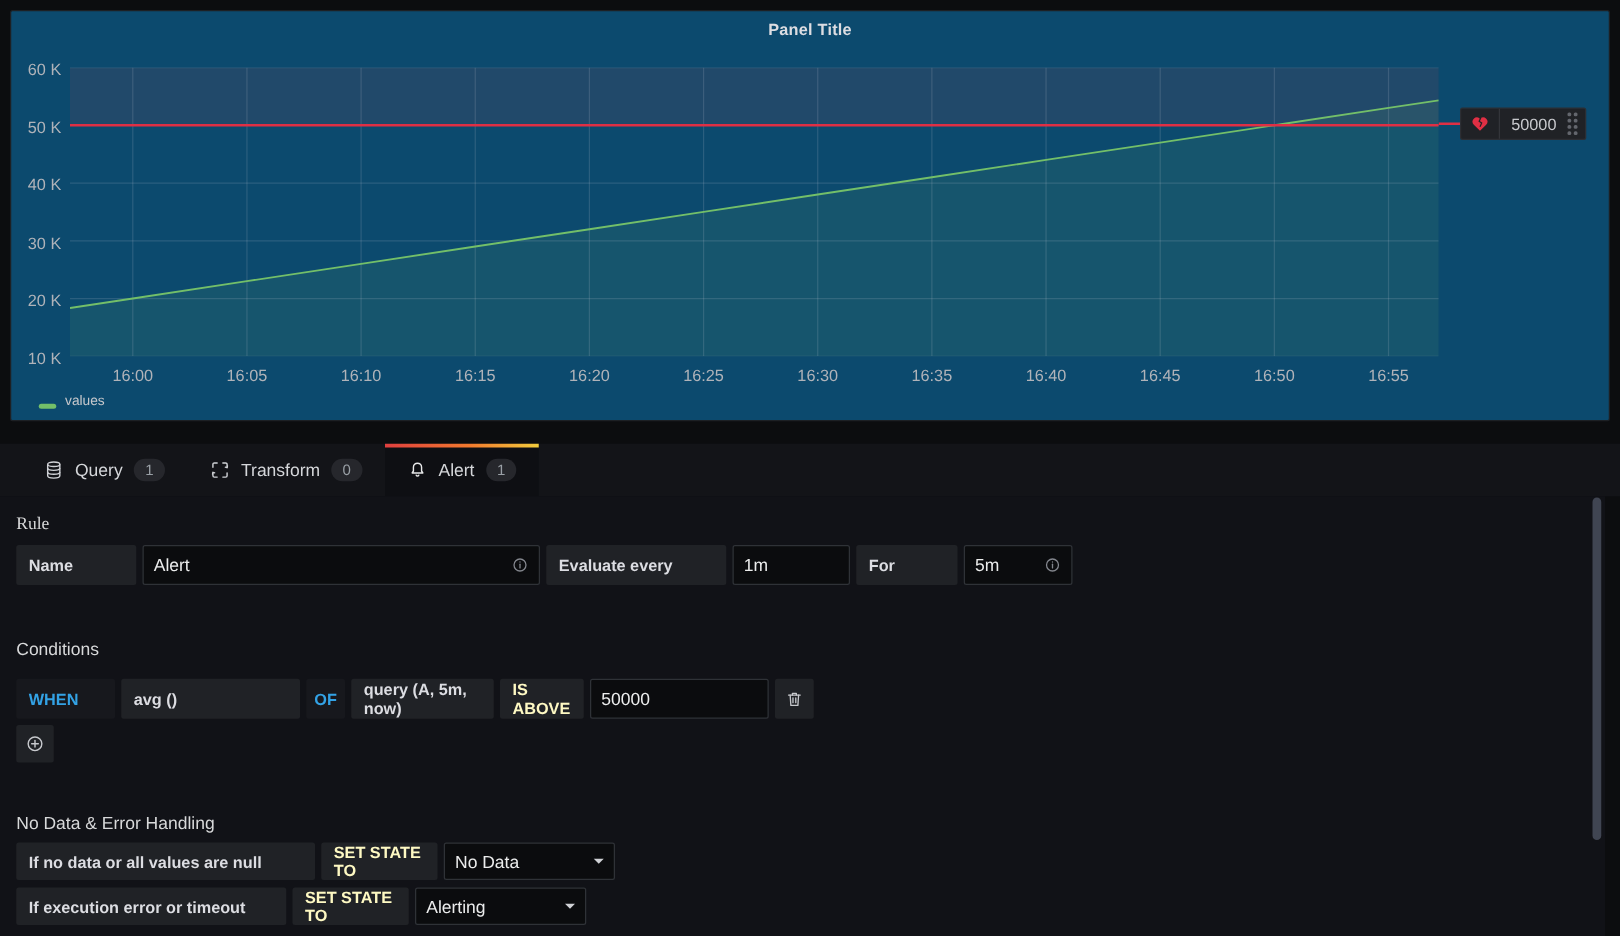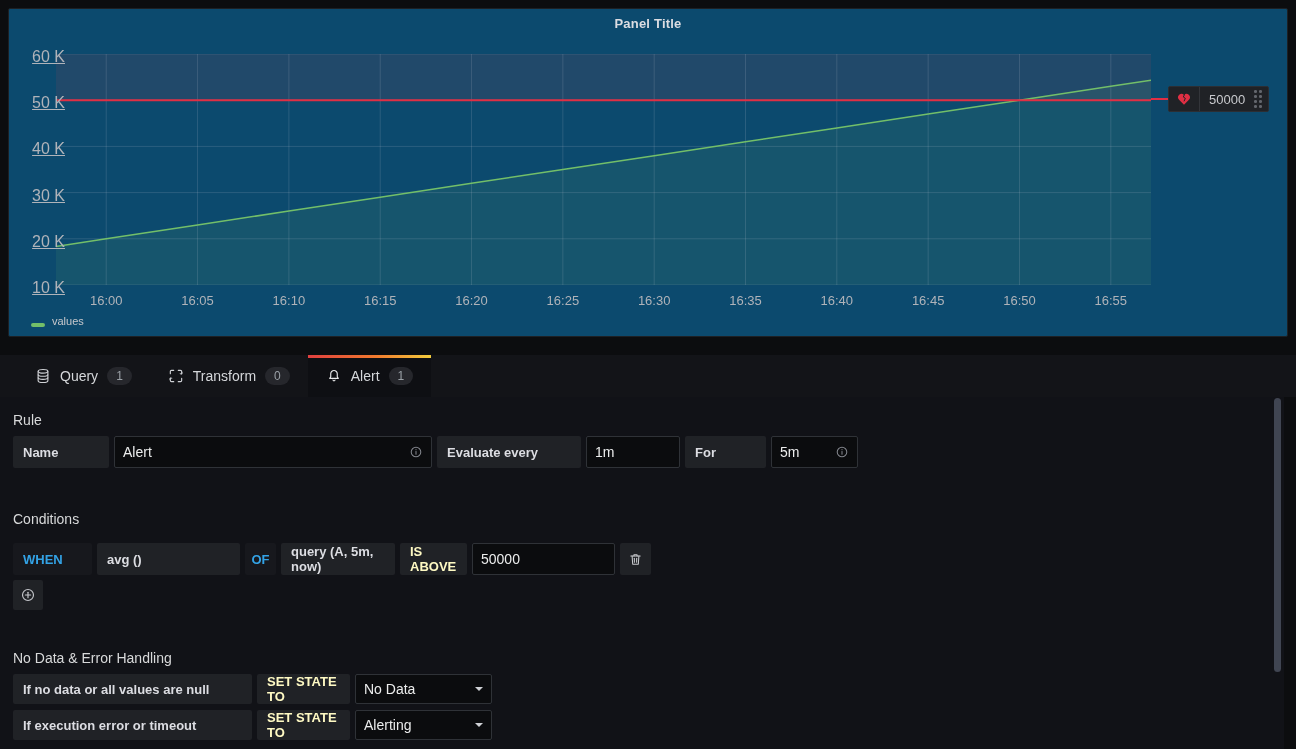--- a/index.html
+++ b/index.html
@@ -4,21 +4,21 @@
 <style>
   * { margin:0; padding:0; box-sizing:border-box; }
   html,body { width:1296px; height:749px; background:#0c0d0f; font-family:"Liberation Sans",sans-serif; overflow:hidden; position:relative; }
 
   
   .chart-panel { position:absolute; left:8px; top:8px; width:1280px; height:329px; background:#0c4a6e; border:1px solid #1d2024; border-radius:2px; }
   .panel-title { text-align:center; padding-top:7px; font-size:13px; font-weight:bold; color:#dcdde2; letter-spacing:.2px; }
   .chart-area { position:absolute; inset:0; }
   #plot { position:absolute; left:47px; top:45px; width:1095px; height:231px; }
   #plot svg { position:absolute; inset:0; }
-  .y-label { position:absolute; left:16px; width:40px; text-align:right; font-size:16px; color:#b0b3b9;text-decoration:underline; }
+  .y-label { position:absolute; left:0; width:40px; text-align:right; font-size:13px; color:#b0b3b9; }
   .x-label { position:absolute; width:56px; text-align:center; font-size:13px; color:#b0b3b9; }
   .legend { position:absolute; left:22px; top:306px; display:flex; align-items:flex-end; gap:7px; cursor:pointer; }
   .legend-dash { width:14px; height:4px; border-radius:2px; background:#73bf69; }
   .legend-label { font-size:11px; color:#c7c8cc; }
 
   .threshold-connector { position:absolute; left:1142px; top:89px; width:17px; height:2px; background:#e02f44; }
   .threshold-badge { position:absolute; left:1159px; top:77px; height:26px; display:flex; align-items:stretch; background:#202226; border:1px solid #2c2e33; border-radius:2px; }
   .badge-heart { display:flex; align-items:center; padding:0 7px; border-right:1px solid #33353a; }
   .badge-value { display:flex; align-items:center; padding:0 9px; font-size:13px; color:#c8c9cd; }
   .badge-handle { display:flex; align-items:center; padding:0 6px 0 0; cursor:grab; }
@@ -29,21 +29,21 @@
   .tab-bar { position:absolute; left:0; top:355px; width:1296px; height:42px; background:#131418; display:flex; padding-left:17px; }
   .tab { position:relative; display:flex; align-items:center; gap:9px; padding:0 18px; font-size:14px; font-weight:500; color:#d5d7da; cursor:pointer; }
   .tab.active { background:#0e0f13; }
   .tab.active::before { content:""; position:absolute; left:0; top:0; right:0; height:3px; background:linear-gradient(90deg,#e03f3f,#f27a2e 55%,#f2cc3d); }
   .count-pill { background:#26272c; color:#9aa0a6; font-size:12px; border-radius:10px; padding:2px 9px; font-weight:400; }
   .tab-icon { display:flex; }
 
   
   .content { position:absolute; left:0; top:397px; width:1284px; height:352px; background:#111217; padding:15px 0 0 13px; }
   .section-header { font-size:14px; color:#d8d9da; }
-  .hdr-rule { margin-bottom:8px; }
+  .hdr-rule { margin-bottom:8px;font-family:Liberation Serif, serif; }
   .hdr-cond { margin-top:43px; margin-bottom:16px; }
   .hdr-nodata { margin-top:40px; margin-bottom:8px; }
   .form-row { display:flex; gap:5px; align-items:center; }
   .nd-row { margin-bottom:6px; }
   .flabel { background:#202226; color:#dcdde2; font-size:13px; font-weight:bold; height:32px; display:flex; align-items:center; padding:0 10px; border-radius:2px; }
   .seg { cursor:pointer; }
   .keyword-dark { background:#17181d; color:#33a2e5; }
   .keyword-lite { color:#fef9c3; }
   .tinput { background:#0b0c0e; border:1px solid #2f3237; border-radius:2px; height:32px; display:flex; align-items:center; justify-content:space-between; padding:0 8px; font-size:14px; color:#eceded; }
   .h30 { height:30px; }
@@ -242,21 +242,21 @@
   <div class="section-header hdr-nodata">No Data &amp; Error Handling</div>
   <div class="form-row nd-row">
     <div class="flabel h30" style="width:239px">If no data or all values are null</div>
     <div class="flabel h30 seg keyword-lite" style="width:93px">SET STATE TO</div>
     <div class="tinput h30" style="width:137px">
       <span>No Data</span>
       <span class="caret"></span>
     </div>
   </div>
   <div class="form-row nd-row">
-    <div class="flabel h30" style="width:239px">If execution error or timeout</div>
+    <div class="flabel h30" style="width:216px">If execution error or timeout</div>
     <div class="flabel h30 seg keyword-lite" style="width:93px">SET STATE TO</div>
     <div class="tinput h30" style="width:137px">
       <span>Alerting</span>
       <span class="caret"></span>
     </div>
   </div>
 </div>
 
 <div class="scroll-thumb"></div>
 

